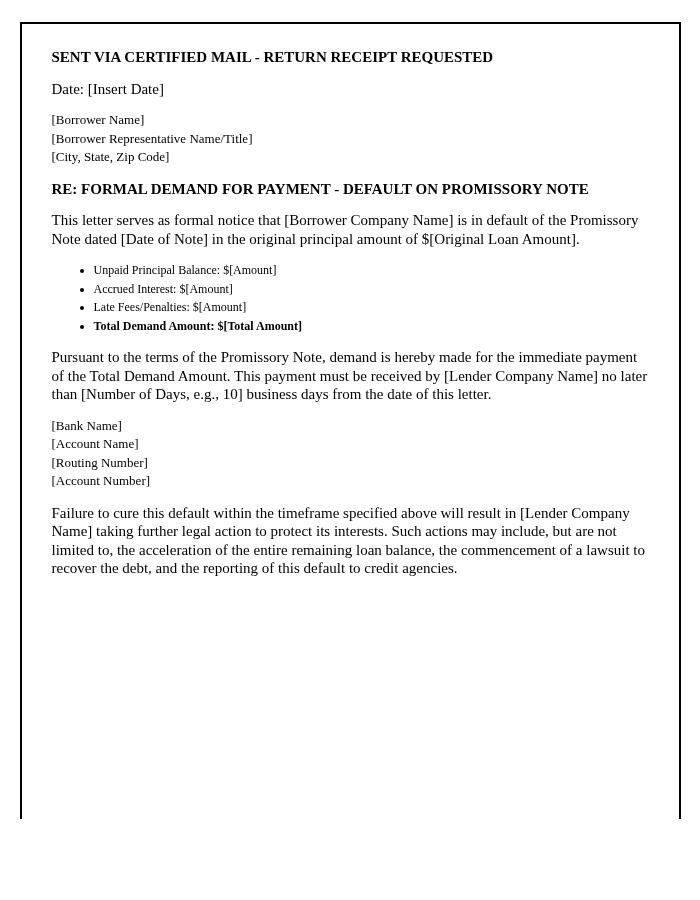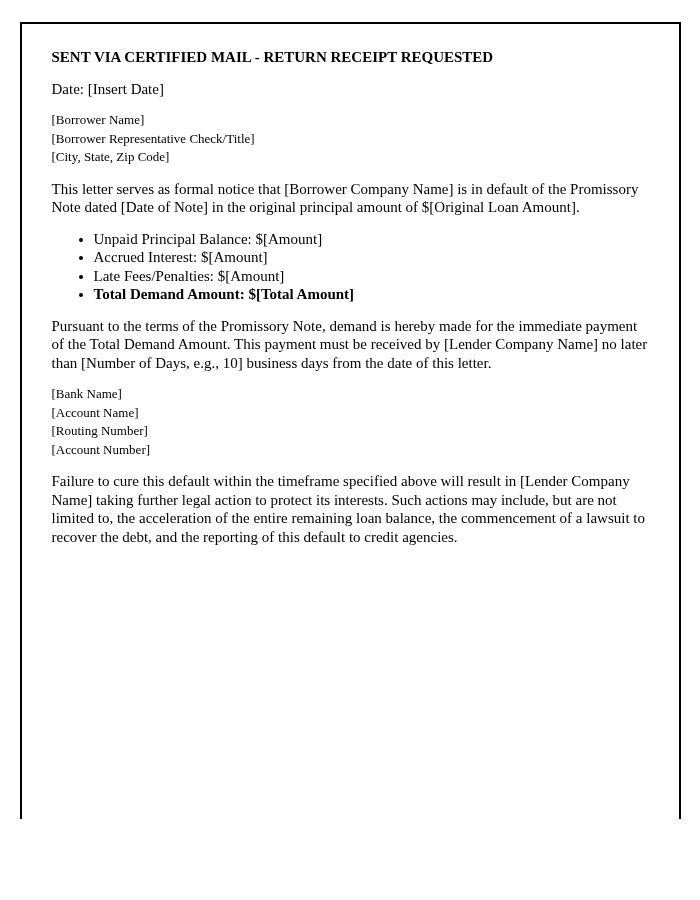--- a/index.html
+++ b/index.html
@@ -41,40 +41,41 @@
   .block div {
     font-size: 13px;
     line-height: 18.5px;
   }
   ul.amounts {
     margin: 0 0 13px 0;
     padding: 0 0 0 42px;
     list-style-type: disc;
   }
   ul.amounts li {
-    font-size: 15px;
+    font-size: 12px;
     line-height: 18.5px;
   }
 </style>
 </head>
 <body>
 
 <div class="page-wrap">
   <div class="letter-box">
 
     <p class="bold">SENT VIA CERTIFIED MAIL - RETURN RECEIPT REQUESTED</p>
 
     <p>Date: [Insert Date]</p>
 
     <div class="block">
       <div>[Borrower Name]</div>
-      <div>[Borrower Representative Check/Title]</div>
+      <div>[Borrower Representative Name/Title]</div>
       <div>[City, State, Zip Code]</div>
     </div>
 
+    <p class="bold">RE: FORMAL DEMAND FOR PAYMENT - DEFAULT ON PROMISSORY NOTE</p>
 
 
     <p>This letter serves as formal notice that [Borrower Company Name] is in default of the Promissory Note dated [Date of Note] in the original principal amount of $[Original Loan Amount].</p>
 
 
     <ul class="amounts">
       <li>Unpaid Principal Balance: $[Amount]</li>
       <li>Accrued Interest: $[Amount]</li>
       <li>Late Fees/Penalties: $[Amount]</li>
       <li class="bold">Total Demand Amount: $[Total Amount]</li>

